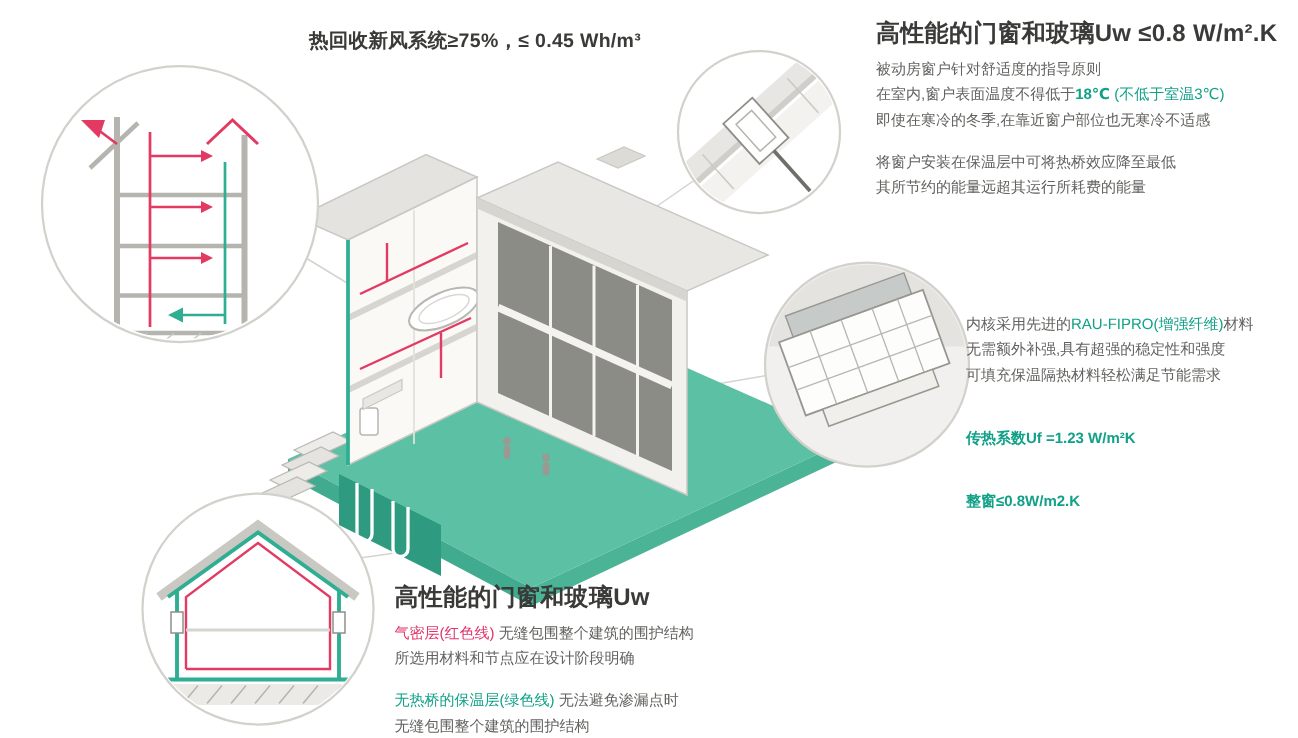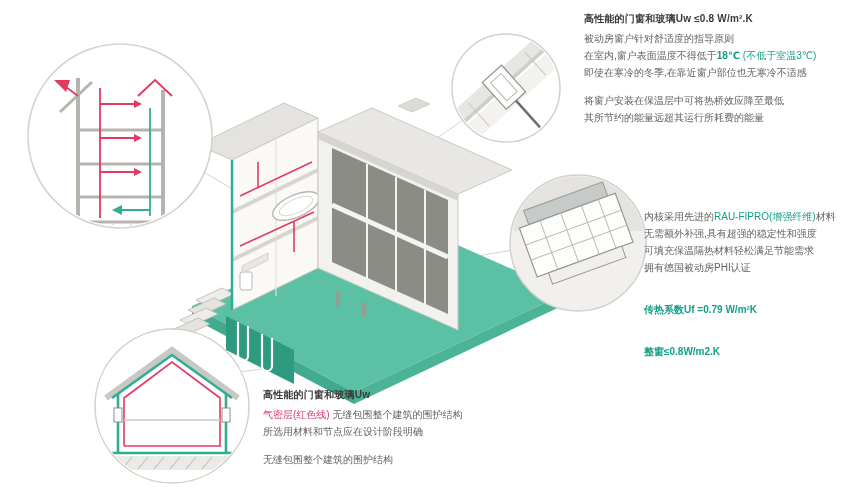--- a/index.html
+++ b/index.html
@@ -1,21 +1,21 @@
 <!DOCTYPE html>
 <html><head>
 <meta charset="utf-8">
 <style>
   * { margin:0; padding:0; box-sizing:border-box; }
   html,body { background:#ffffff; }
   body { width:865px; height:492px; font-family:"Liberation Sans","DejaVu Sans",sans-serif; overflow:hidden; }
   .canvas { position:relative; width:865px; height:492px; background:#ffffff; }
   .svg-stage { position:absolute; left:0; top:0; }
   .tb { position:absolute; color:#636260; font-size:10px; line-height:1.4; }
-  .tb h3 { font-size:10px; font-weight:bold; color:#3a3a38; margin-bottom:6px; letter-spacing:0.2px; }
+  .tb h3 { font-size:16px; font-weight:bold; color:#3a3a38; margin-bottom:6px; letter-spacing:0.2px; }
   .tb .body div { margin-bottom:3px; }
   .gap { height:8px; }
   .teal { color:#12A188; }
   .red  { color:#E0346B; }
   .b { font-weight:bold;margin-top:28px; }
 </style>
 </head>
 <body>
 
 <div class="canvas">
@@ -208,20 +208,21 @@
           <line x1="170" y1="469" x2="180" y2="457"></line>
             <line x1="186" y1="469" x2="196" y2="457"></line>
           <line x1="202" y1="469" x2="212" y2="457"></line>
             <line x1="218" y1="469" x2="228" y2="457"></line>
         </g>
       </g>
     </g>
   </svg>
 
   <div class="tb" style="left:206px;top:18px;width:272px">
+    <h3 style="font-size:13px">热回收新风系统≥75%，≤ 0.45 Wh/m³</h3>
   </div>
 
   <div class="tb" style="left:584px;top:12px;width:278px">
     <h3>高性能的门窗和玻璃Uw ≤0.8 W/m².K</h3>
     <div class="body">
       <div>被动房窗户针对舒适度的指导原则</div>
       <div>
         <span>在室内,窗户表面温度不得低于</span><span class="teal b">18℃</span> <span class="teal">(不低于室温3℃)</span>
       </div>
       <div>即使在寒冷的冬季,在靠近窗户部位也无寒冷不适感</div>
@@ -231,32 +232,34 @@
     </div>
   </div>
 
   <div class="tb" style="left:644px;top:210px;width:210px">
     <div class="body">
       <div>
         <span>内核采用先进的</span><span class="teal">RAU-FIPRO(增强纤维)</span><span>材料</span>
       </div>
       <div>无需额外补强,具有超强的稳定性和强度</div>
       <div>可填充保温隔热材料轻松满足节能需求</div>
-      <div>拥有德国被动房PHI认证</div>
-      <div class="teal b">传热系数Uf =0.79 W/m²K</div>
+      <div class="teal b">传热系数Uf =1.23 W/m²K</div>
       <div class="teal b">整窗≤0.8W/m2.K</div>
     </div>
   </div>
 
   <div class="tb" style="left:263px;top:388px;width:340px">
     <h3>高性能的门窗和玻璃Uw</h3>
     <div class="body">
       <div>
         <span class="red">气密层(红色线)</span> <span>无缝包围整个建筑的围护结构</span>
       </div>
       <div>所选用材料和节点应在设计阶段明确</div>
       <div class="gap"></div>
+      <div>
+        <span class="teal">无热桥的保温层(绿色线)</span> <span>无法避免渗漏点时</span>
+      </div>
       <div>无缝包围整个建筑的围护结构</div>
 
     </div>
   </div>
 
 </div>
 
 </body></html>

